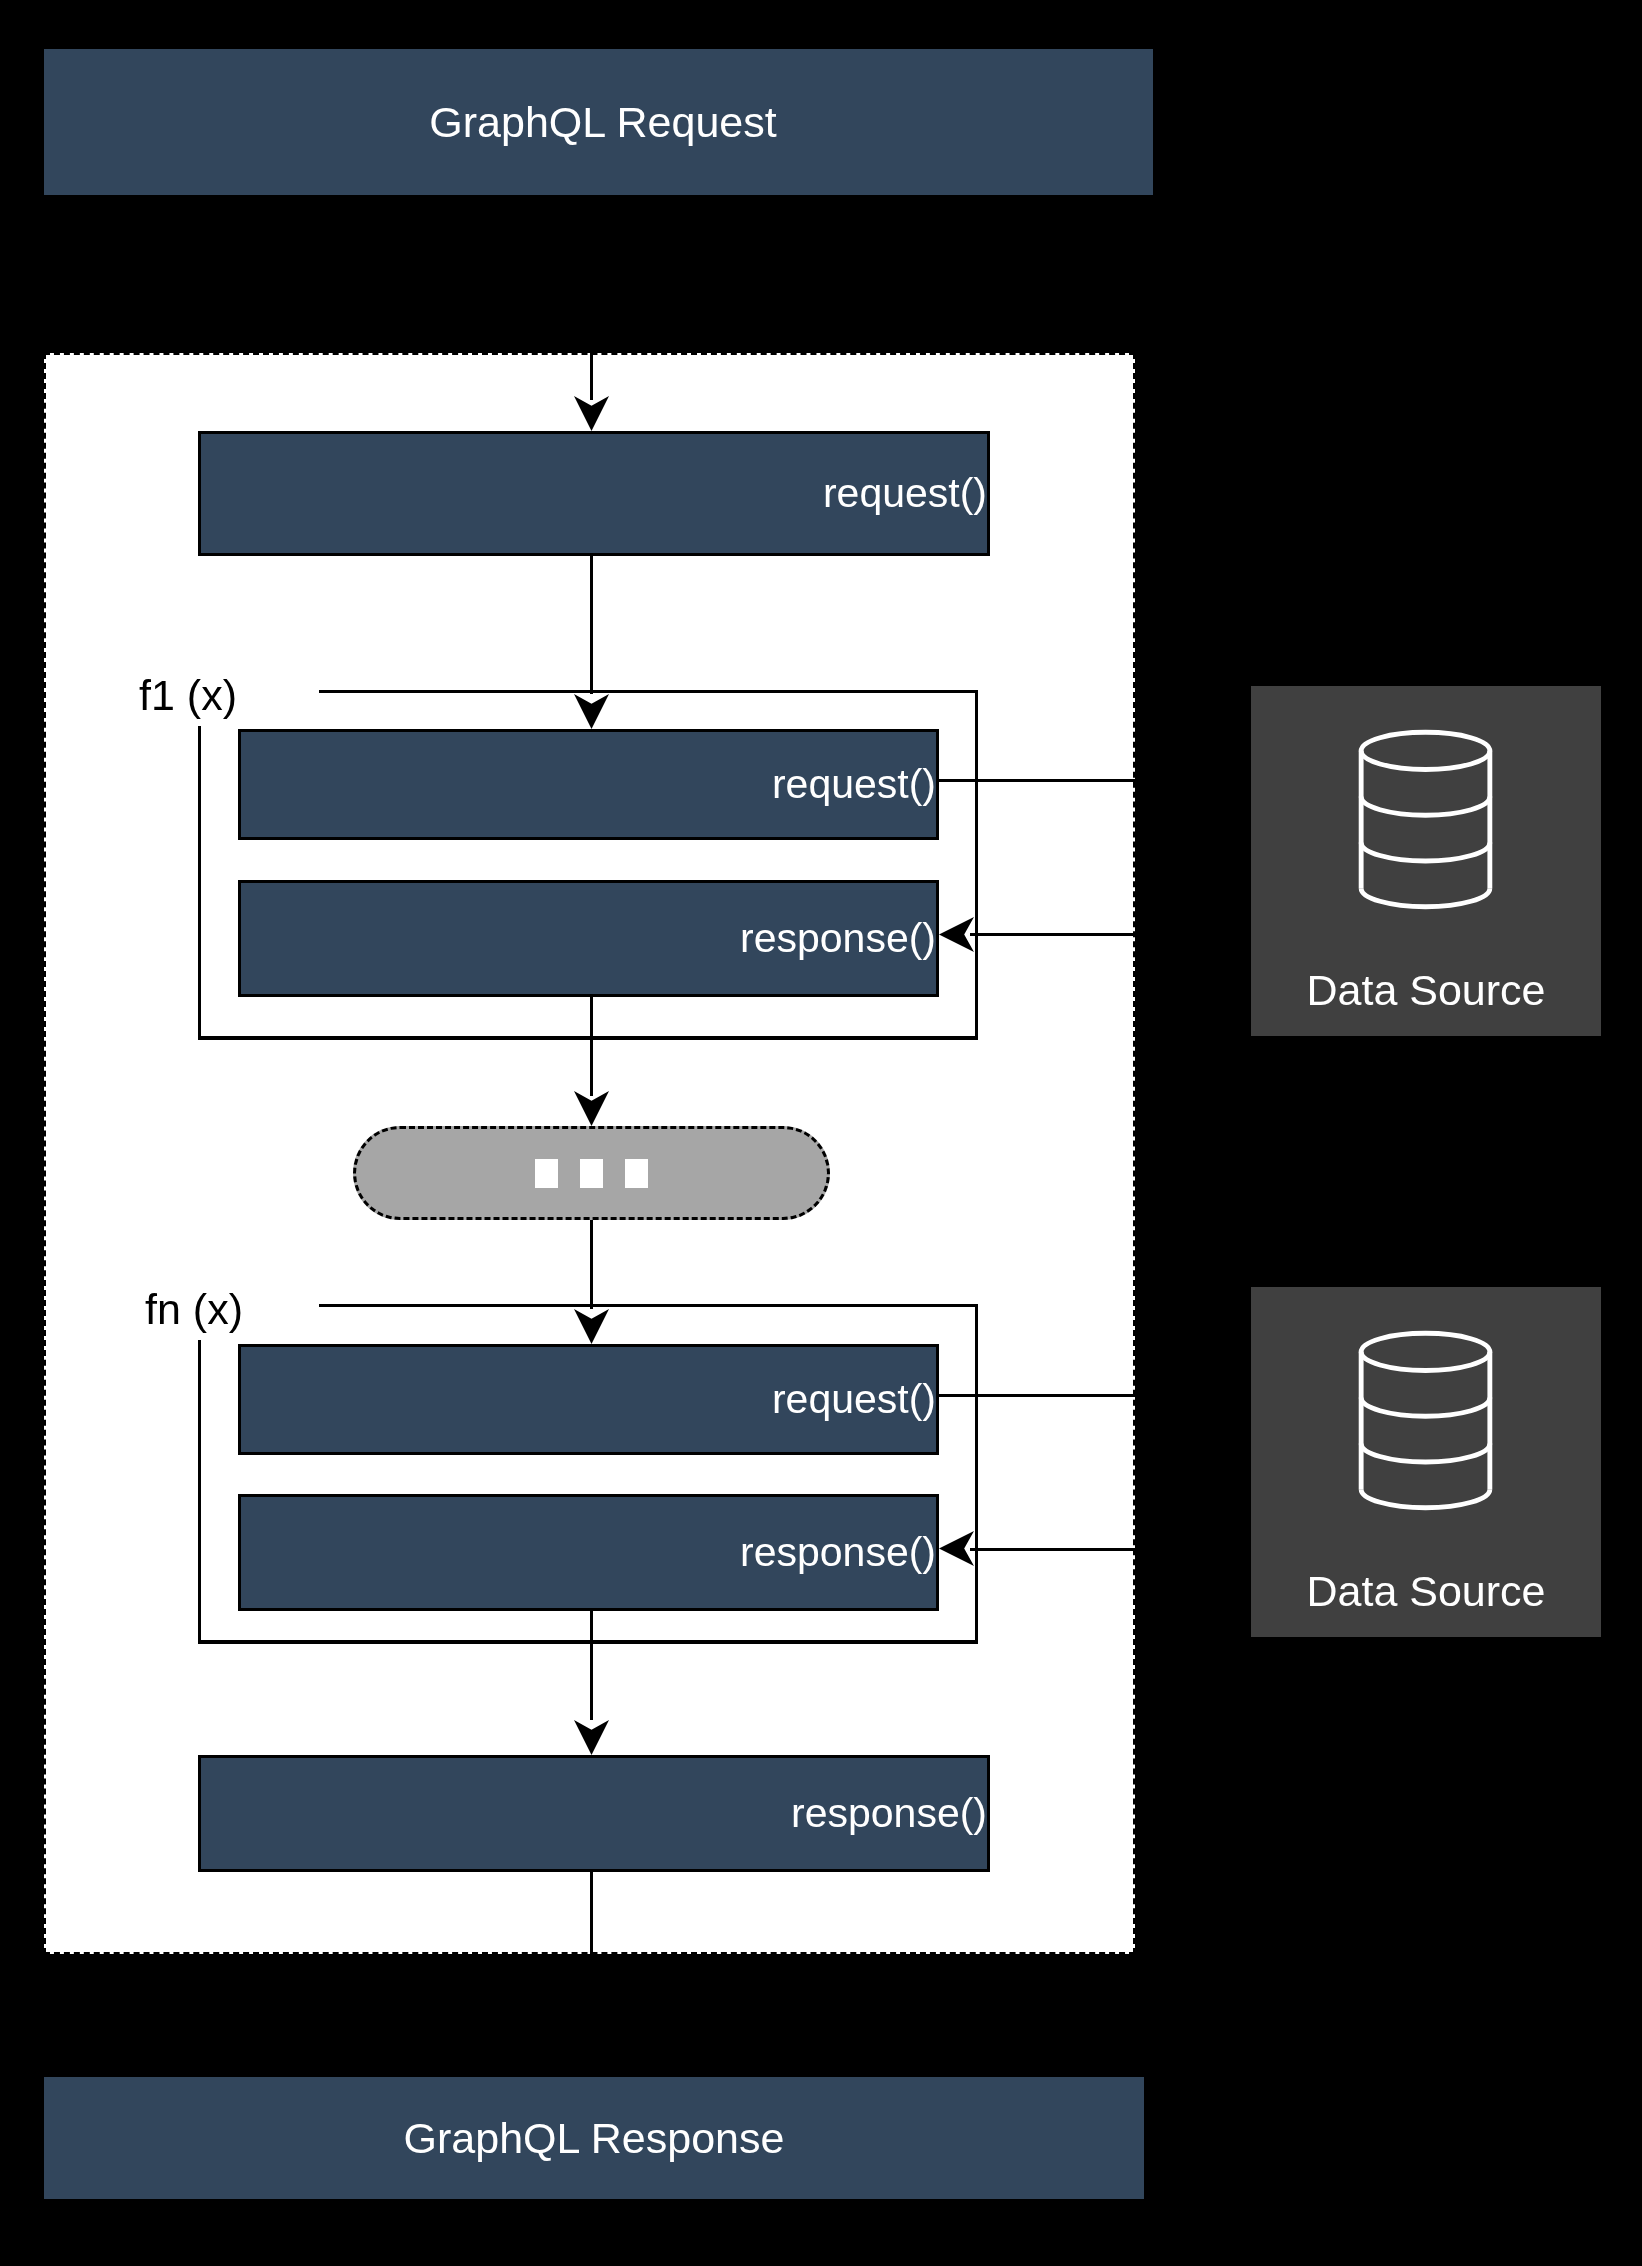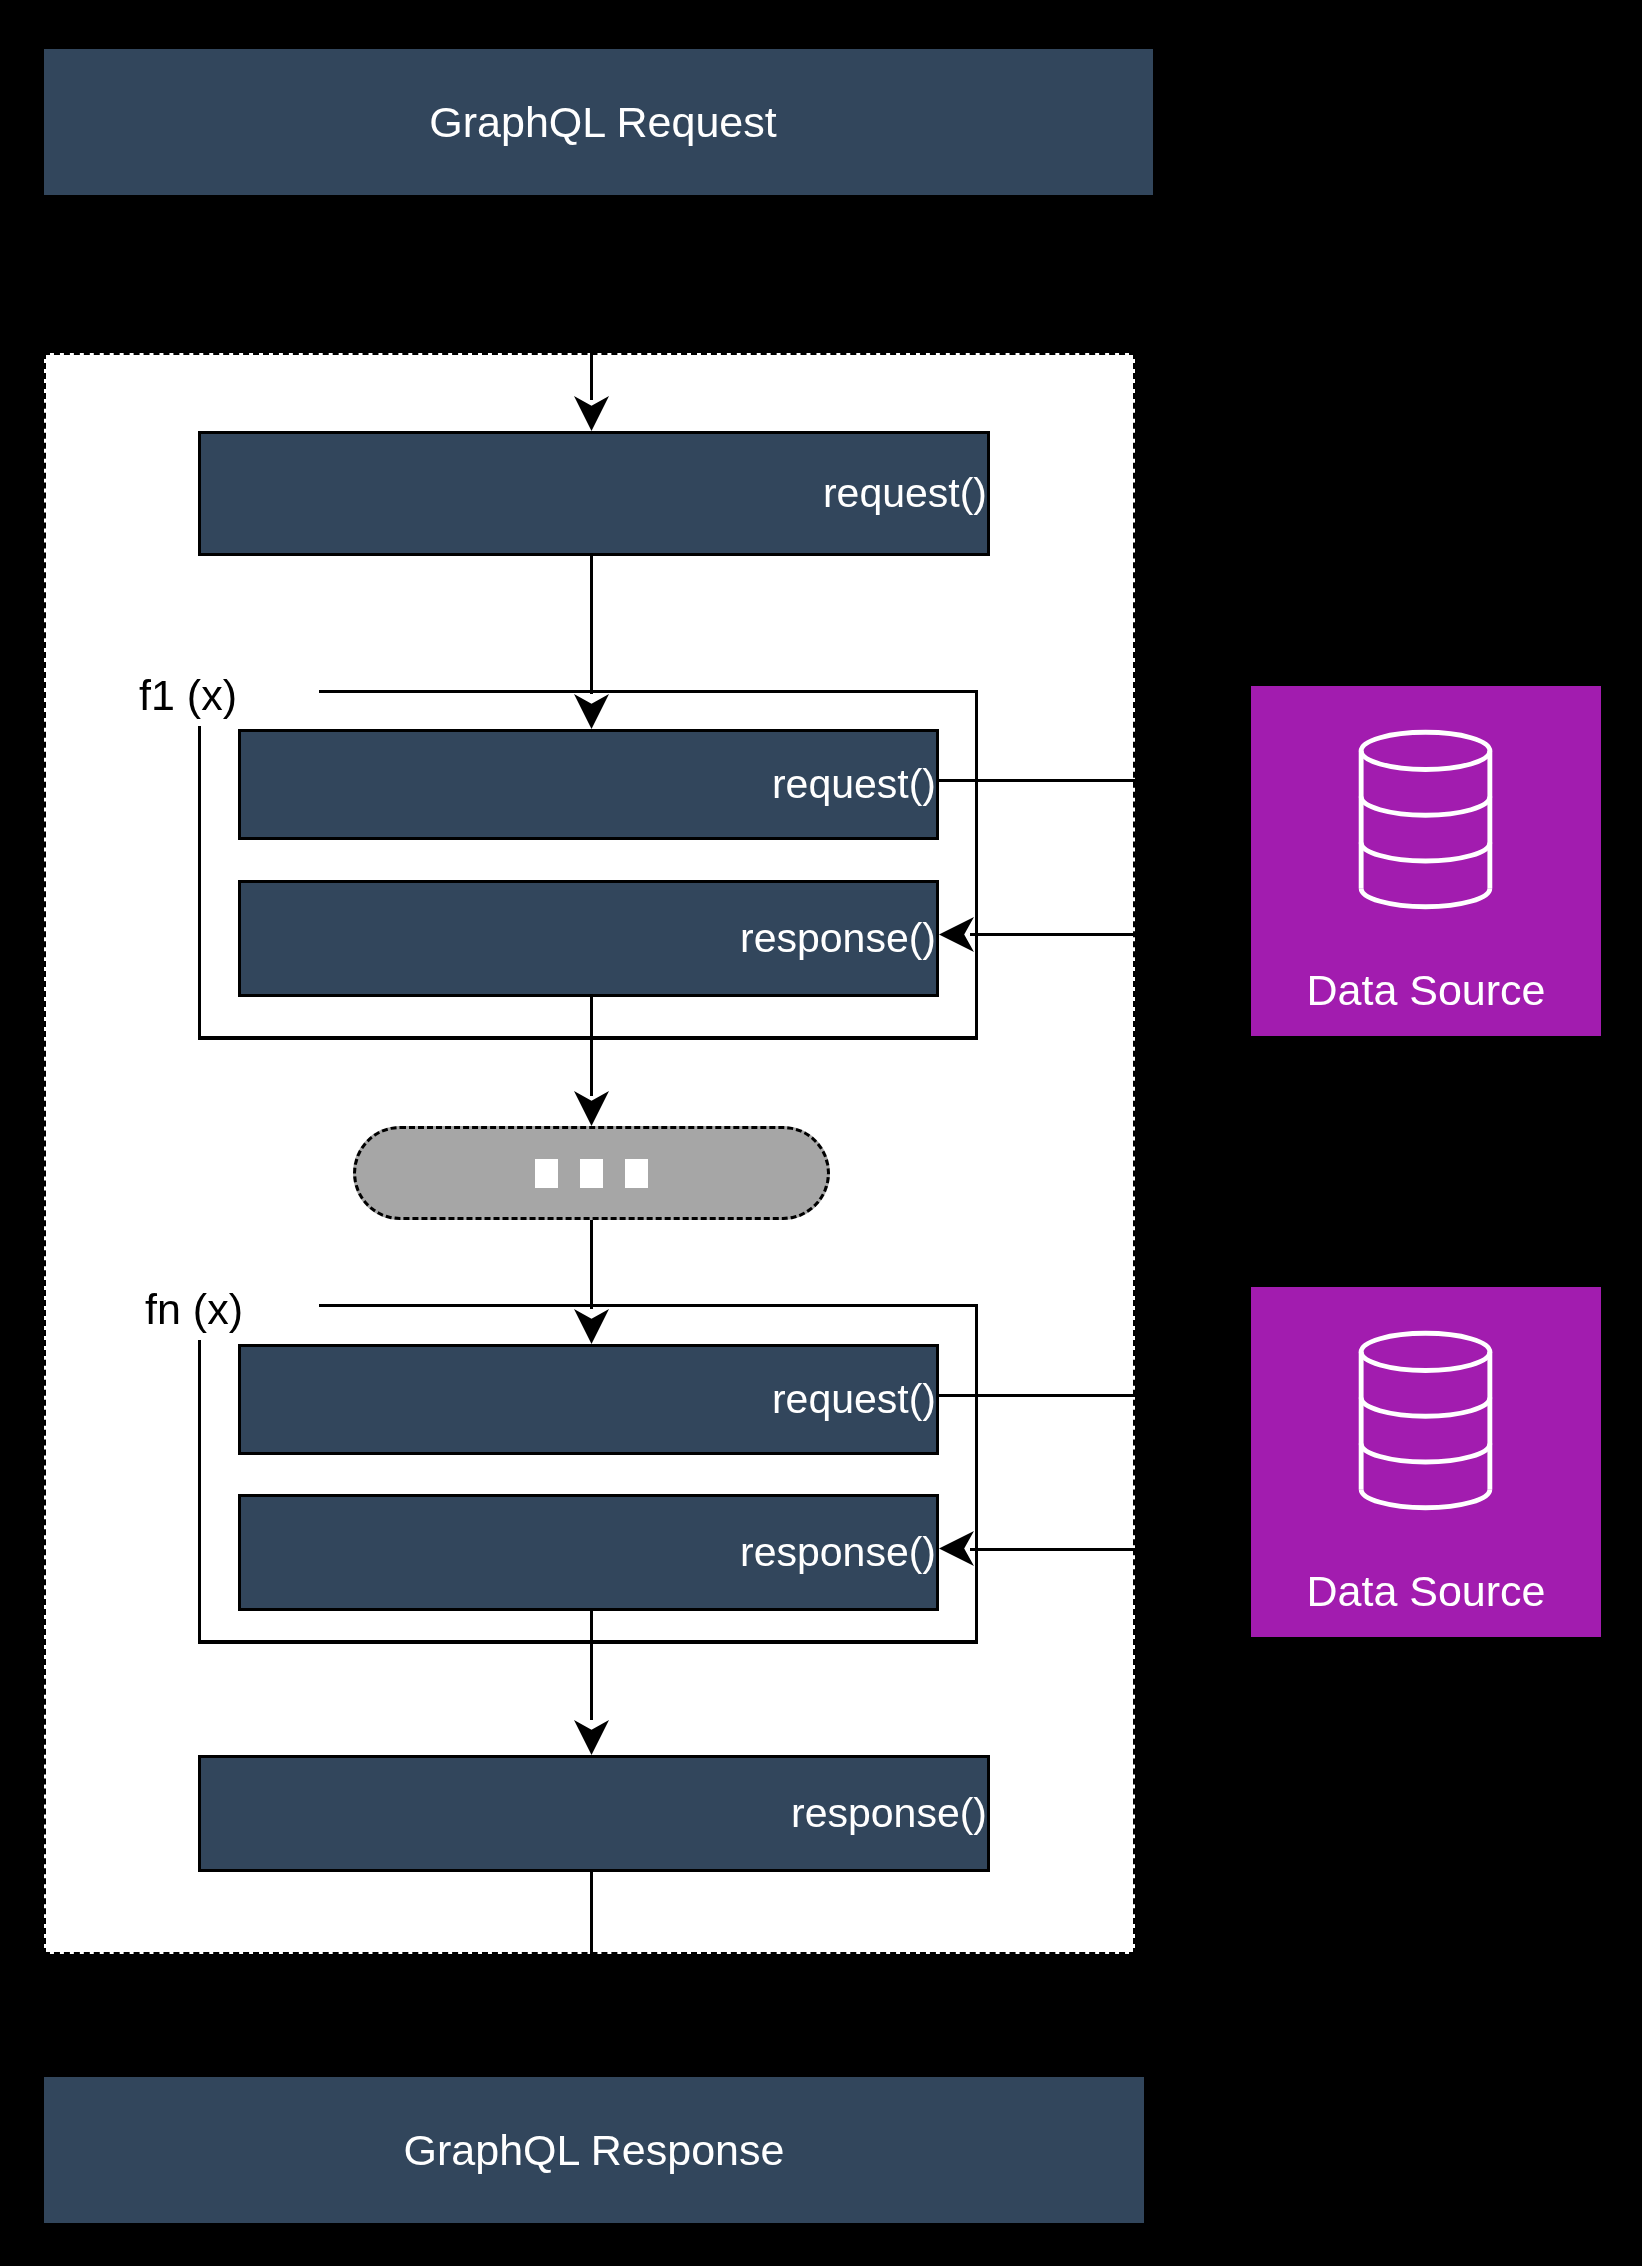--- a/index.html
+++ b/index.html
@@ -30,21 +30,21 @@
   }
   .fnlabel{
     color:#000;font-size:43px;line-height:53px;white-space:nowrap;
   }
   .pill{
     background:#A6A6A6;border:3.9px dashed #000;box-sizing:border-box;border-radius:47px;
     display:flex;align-items:center;justify-content:center;gap:21.5px;
   }
   .pill .sq{width:23.4px;height:29px;background:#fff;}
   .ds{
-    background:#a21caf;color:#fff;
+    background:#404040;color:#fff;
   }
   .ds .dslabel{
     position:absolute;left:0;right:0;bottom:21.5px;text-align:center;font-size:43px;color:#fff;
   }
   .ds svg{position:absolute;left:103px;top:43px;}
 </style>
 </head>
 <body>
 
 <div class="stage">
@@ -117,21 +117,21 @@
 
   <div class="abs line" style="left:590px;top:1611px;width:2.9px;height:109px;"></div>
   <div class="abs arrow-down" style="left:574px;top:1720px;"></div>
 
   <div class="abs stepbox" style="left:198px;top:1755px;width:792px;height:117px;">
     <span>response()</span>
   </div>
 
   <div class="abs line" style="left:590px;top:1872px;width:2.9px;height:205px;"></div>
 
-  <div class="abs fillbox hdrbox" style="left:44px;top:2077px;width:1100px;height:146px;">
+  <div class="abs fillbox hdrbox" style="left:44px;top:2077px;width:1100px;height:122px;">
     <span>GraphQL Response</span>
   </div>
 
   <div class="abs ds" style="left:1251px;top:686px;width:350px;height:350px;">
     <svg width="143" height="181" viewBox="0 0 100 126">
       <g fill="none" stroke="#fff" stroke-width="3.4">
         <ellipse cx="50" cy="15" rx="45" ry="13"></ellipse>
         <path d="M5 15 V111"></path>
         <path d="M95 15 V111"></path>
         <path d="M5 111 a45 13 0 0 0 90 0"></path>

